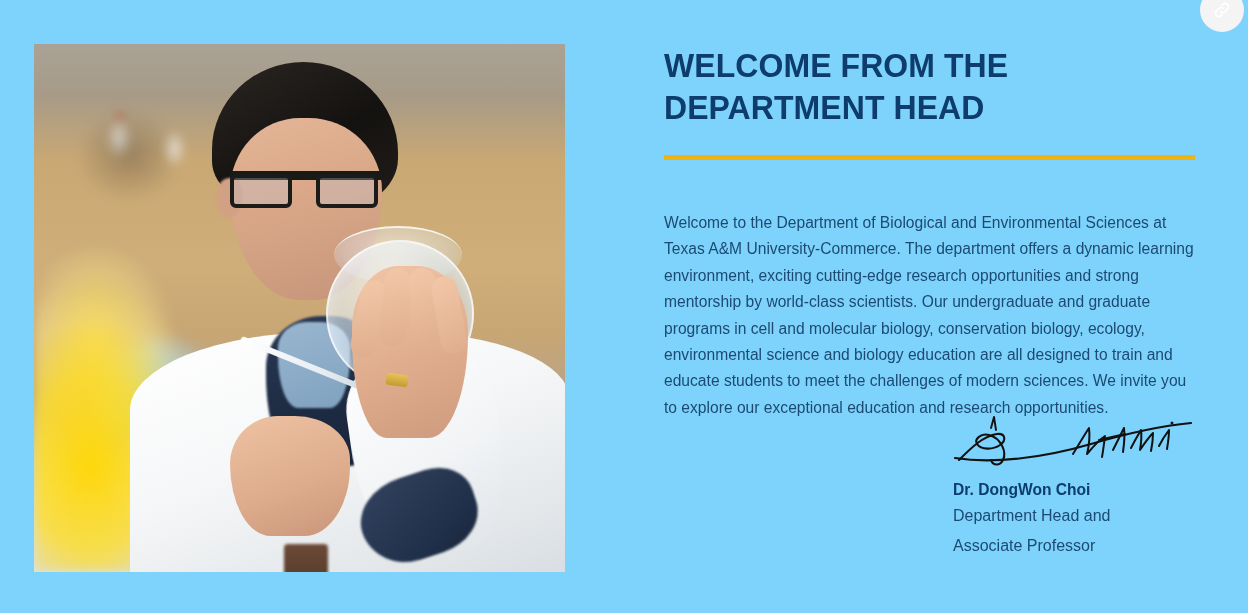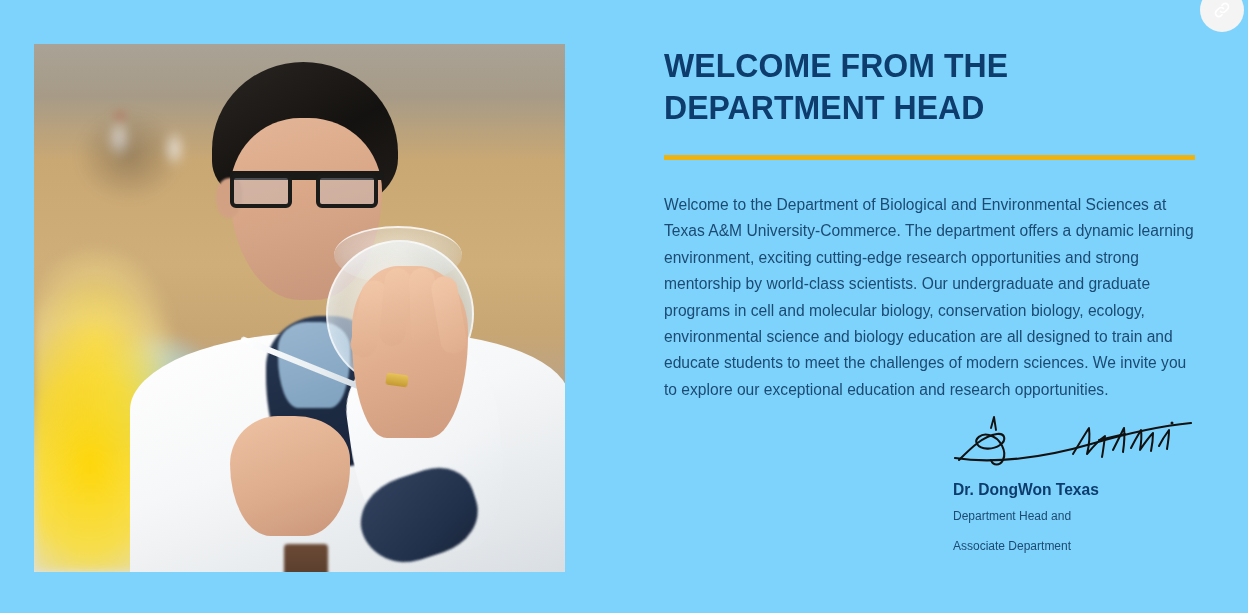--- a/index.html
+++ b/index.html
@@ -259,21 +259,21 @@
   }
 
   .rule {
     margin-top: 27px;
     width: 531px;
     height: 5px;
     background: #eeb211;
   }
 
   .body-text {
-    margin-top: 32px;
+    margin-top: 50px;
     width: 531px;
     font-size: 15.6px;
     line-height: 26.4px;
     color: #1c4a72;
     letter-spacing: 0.01px;
   }
 
   
   .sign-block {
     position: absolute;
@@ -287,21 +287,21 @@
     display: block;
   }
   .sign-name {
     margin-top: 6px;
     font-size: 15.6px;
     line-height: 23px;
     font-weight: 700;
     color: #0d3c6d;
   }
   .sign-title {
-    font-size: 12px;
+    font-size: 16px;
     line-height: 30px;
     color: #1c4a72;
   }
 </style>
 </head>
 <body>
 
 <div class="page">
 
   <div class="share-button">
@@ -355,18 +355,18 @@
         <path d="M38 14 L 41 3 L 43 16" stroke-width="1.9"></path>
         <path d="M2 44 C 40 50, 90 44, 138 30 C 172 20, 206 12, 238 9" stroke-width="2.2"></path>
         <path d="M120 40 C 126 30, 132 20, 136 14 C 137 22, 136 32, 134 40 C 139 34, 146 26, 152 22 C 151 30, 150 38, 149 43" stroke-width="2"></path>
         <path d="M146 26 L 172 20" stroke-width="1.8"></path>
         <path d="M160 36 C 164 28, 168 20, 171 14 C 172 22, 171 31, 170 38" stroke-width="2"></path>
         <path d="M178 34 C 181 28, 185 21, 188 16 C 189 23, 188 30, 187 36 C 191 30, 196 23, 200 19 C 200 26, 199 32, 198 37" stroke-width="2"></path>
         <path d="M206 32 C 209 26, 213 20, 216 16 C 216 23, 215 29, 214 35" stroke-width="2"></path>
         <circle cx="219" cy="9" r="1.5" fill="#111111" stroke="none"></circle>
       </g>
     </svg>
-    <div class="sign-name">Dr. DongWon Texas</div>
+    <div class="sign-name">Dr. DongWon Choi</div>
     <div class="sign-title">Department Head and</div>
-    <div class="sign-title">Associate Department</div>
+    <div class="sign-title">Associate Professor</div>
   </div>
 
 </div>
 
 </body></html>

